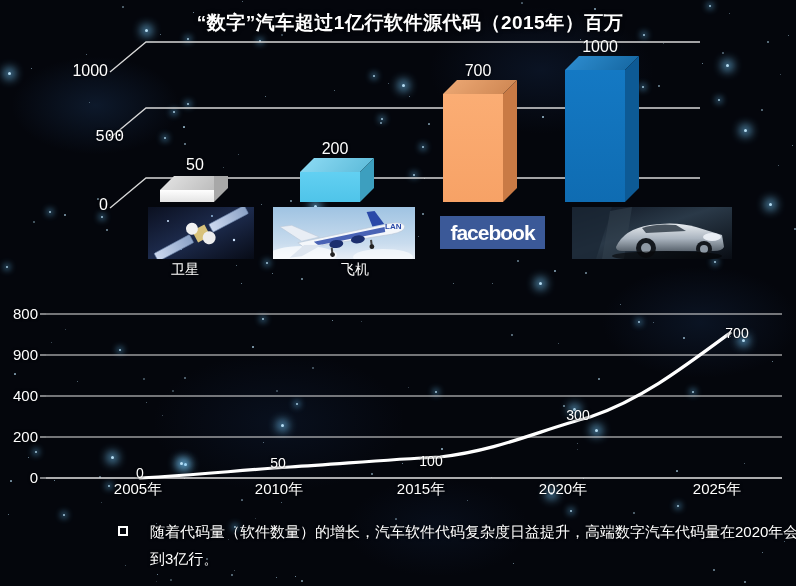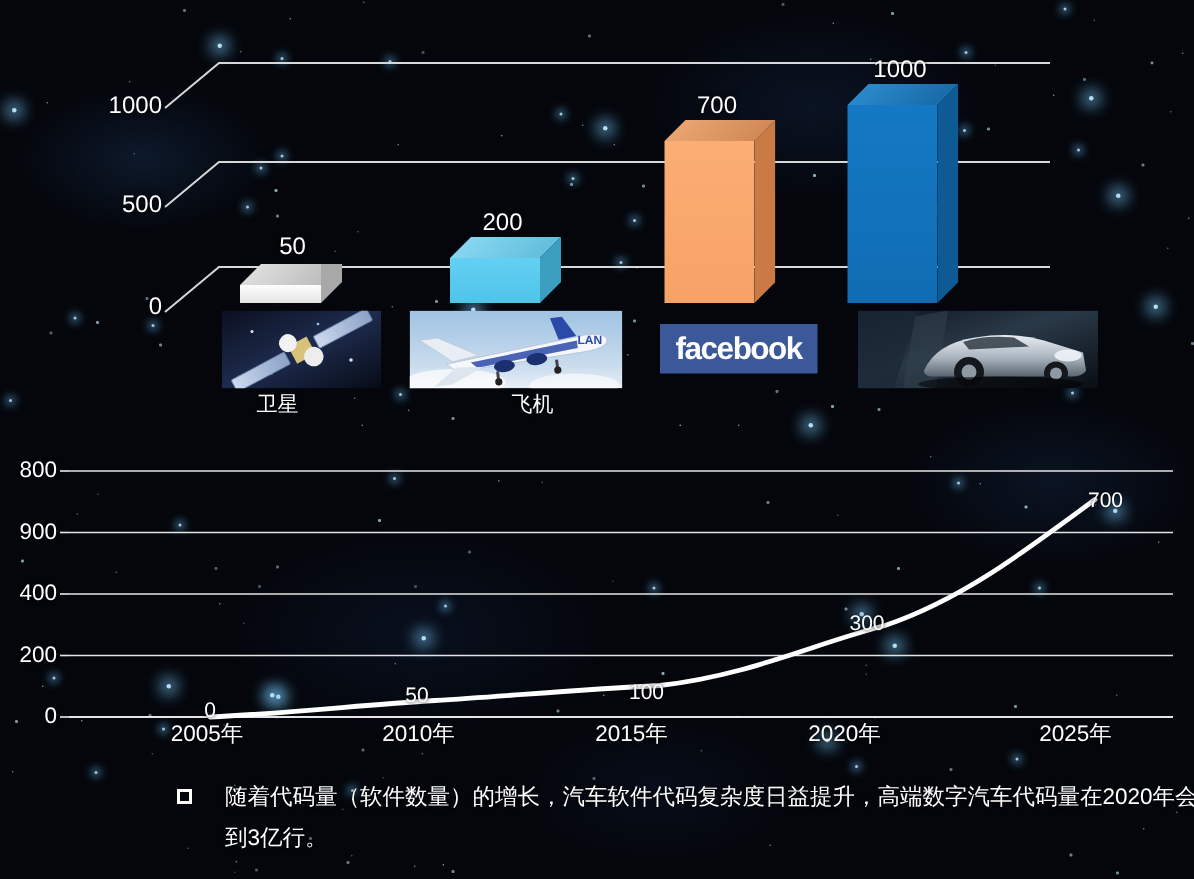--- a/index.html
+++ b/index.html
@@ -280,30 +280,31 @@
       <i class="star big" style="left:314px;top:205px;width:3.2px;height:3.2px;opacity:0.95"></i>
       <i class="star" style="left:594px;top:8px;width:1.5px;height:1.5px;opacity:0.66"></i>
       <i class="star" style="left:321px;top:182px;width:1.6px;height:1.6px;opacity:0.61"></i>
       <i class="star" style="left:453px;top:283px;width:0.8px;height:0.8px;opacity:0.67"></i>
       <i class="star glow" style="left:296px;top:403px;width:2.2px;height:2.2px;opacity:0.85"></i>
       <i class="star" style="left:162px;top:415px;width:1.1px;height:1.1px;opacity:0.39"></i>
     </div>
 
   <div id="chart-top">
 
+    <div id="top-title">“数字”汽车超过1亿行软件源代码（2015年）百万</div>
 
     <svg class="grid3d" viewBox="0 0 796 298">
 
       <polyline points="110,208 146,178 700,178" fill="none" stroke="#d8d8d8" stroke-width="1.3"></polyline>
       <polyline points="110,138 146,108 700,108" fill="none" stroke="#d8d8d8" stroke-width="1.3"></polyline>
       <polyline points="110,72 146,42 700,42" fill="none" stroke="#d8d8d8" stroke-width="1.3"></polyline>
     </svg>
 
     <div class="ax-lbl-top" style="left:38px;top:62px;">1000</div>
-    <div class="ax-lbl-top" style="left:38px;top:128px;">500</div>
+    <div class="ax-lbl-top" style="left:54px;top:128px;font-family:Liberation Mono, monospace;">500</div>
     <div class="ax-lbl-top" style="left:38px;top:196px;">0</div>
 
     <div class="bar" style="left:160px;top:176px;width:68px;height:26px;">
       <div class="top" style="height:14px;background:linear-gradient(135deg,#e6e6e6,#b4b4b4);clip-path:polygon(0 14px,14px 0,68px 0,54px 14px);"></div>
       <div class="front" style="height:12px;width:54px;background:linear-gradient(#fefefe,#e4e4e4);"></div>
       <div class="side" style="bottom:0;width:14px;height:26px;background:#a8a8a8;clip-path:polygon(0 0,14px -14px,14px 12px,0 26px);right:0;"></div>
     </div>
     <div class="bar-val" style="left:155px;top:156px;">50</div>
 
     <div class="bar" style="left:300px;top:158px;width:74px;height:44px;">

